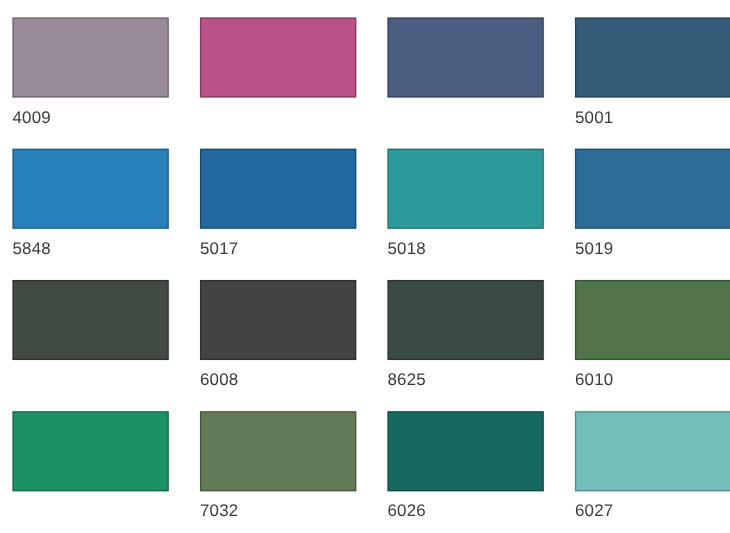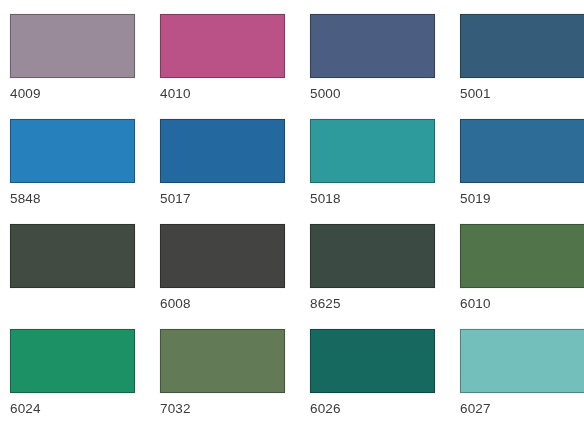--- a/index.html
+++ b/index.html
@@ -54,25 +54,23 @@
 <body style="background: rgb(255, 255, 255);">
 
 <div class="swatch-sheet">
   <div class="swatch-grid" id="swatch-grid">
       <div class="swatch-cell">
         <div class="swatch-chip" style="background-color: rgb(154, 139, 155);"></div>
         <div class="swatch-label">4009</div>
       </div>
       <div class="swatch-cell">
         <div class="swatch-chip" style="background-color: rgb(187, 82, 135);"></div>
-        <div class="swatch-label">4010</div>
       </div>
       <div class="swatch-cell">
         <div class="swatch-chip" style="background-color: rgb(75, 93, 128);"></div>
-        <div class="swatch-label">5000</div>
       </div>
       <div class="swatch-cell">
         <div class="swatch-chip" style="background-color: rgb(53, 92, 120);"></div>
         <div class="swatch-label">5001</div>
       </div>
       <div class="swatch-cell">
         <div class="swatch-chip" style="background-color: rgb(37, 128, 188);"></div>
         <div class="swatch-label">5848</div>
       </div>
       <div class="swatch-cell">
@@ -97,21 +95,20 @@
       <div class="swatch-cell">
         <div class="swatch-chip" style="background-color: rgb(60, 74, 68);"></div>
         <div class="swatch-label">8625</div>
       </div>
       <div class="swatch-cell">
         <div class="swatch-chip" style="background-color: rgb(82, 116, 75);"></div>
         <div class="swatch-label">6010</div>
       </div>
       <div class="swatch-cell">
         <div class="swatch-chip" style="background-color: rgb(29, 145, 102);"></div>
-        <div class="swatch-label">6024</div>
       </div>
       <div class="swatch-cell">
         <div class="swatch-chip" style="background-color: rgb(99, 122, 87);"></div>
         <div class="swatch-label">7032</div>
       </div>
       <div class="swatch-cell">
         <div class="swatch-chip" style="background-color: rgb(21, 105, 94);"></div>
         <div class="swatch-label">6026</div>
       </div>
       <div class="swatch-cell">

